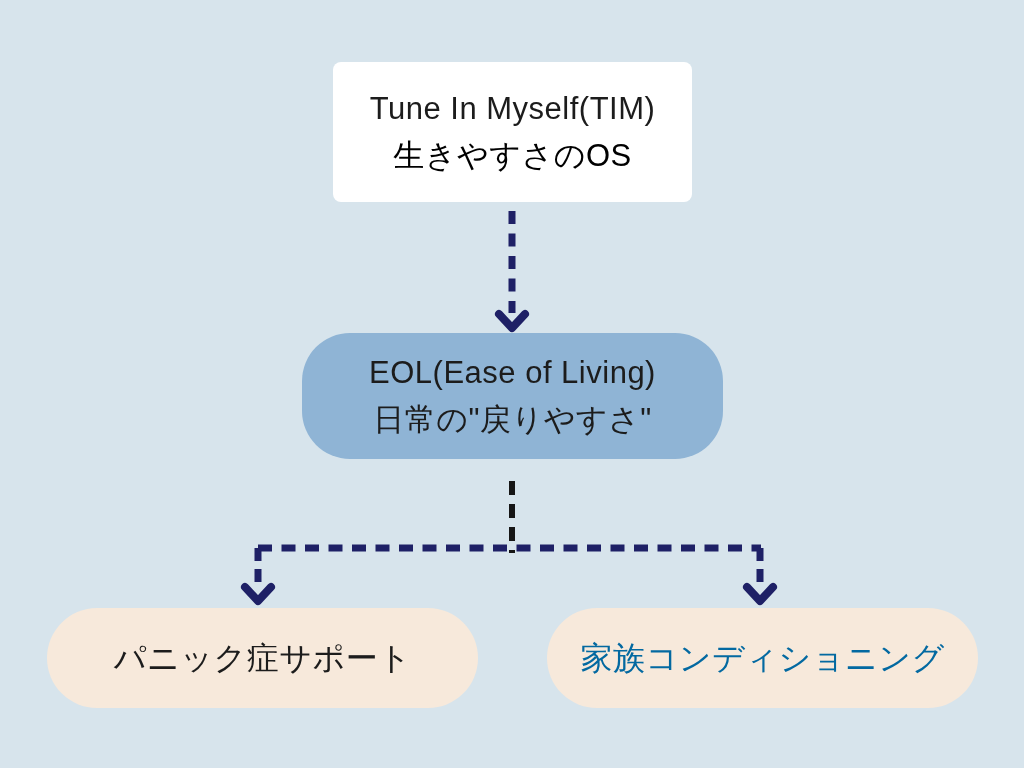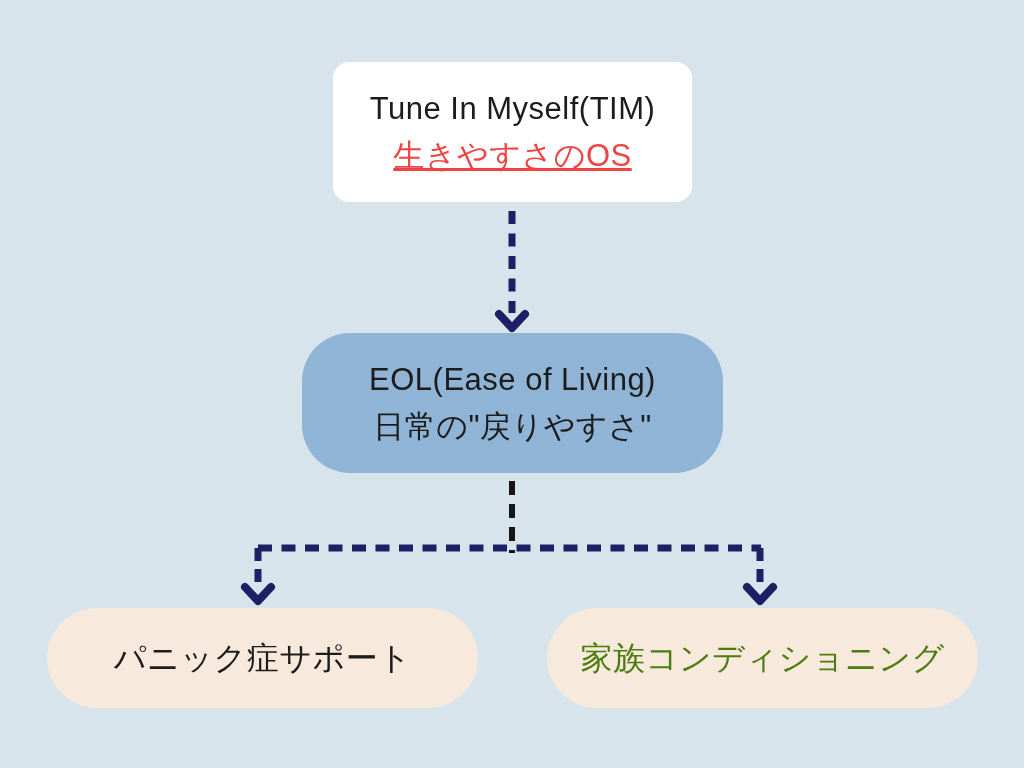--- a/index.html
+++ b/index.html
@@ -36,27 +36,27 @@
     font-size: 31px;
     line-height: 47px;
     letter-spacing: 0.5px;
     white-space: nowrap;
   }
   .node-tim {
     left: 333px;
     top: 62px;
     width: 359px;
     height: 140px;
-    border-radius: 16px;
+    border-radius: 8px;
   }
   .node-eol {
     left: 302px;
     top: 333px;
     width: 421px;
-    height: 140px;
+    height: 126px;
     border-radius: 48px;
     justify-content: center;
   }
   .node-panic {
     left: 47px;
     top: 608px;
     width: 431px;
     height: 100px;
     border-radius: 50px;
   }
@@ -89,29 +89,29 @@
 
     <line x1="258" y1="548" x2="258" y2="588" stroke-width="7" stroke-dasharray="13 8" fill="none" stroke="#1e2066"></line>
     <polyline points="245,587 258,601 271,587" stroke-width="8" fill="none" stroke-linecap="round" stroke-linejoin="round" stroke="#1e2066"></polyline>
 
     <line x1="760" y1="548" x2="760" y2="588" stroke-width="7" stroke-dasharray="13 8" fill="none" stroke="#1e2066"></line>
     <polyline points="747,587 760,601 773,587" stroke-width="8" fill="none" stroke-linecap="round" stroke-linejoin="round" stroke="#1e2066"></polyline>
   </svg>
 
   <div class="node node-tim" style="background-color: rgb(255, 255, 255);">
     <div class="node-line" style="color: rgb(28, 28, 28);">Tune In Myself(TIM)</div>
-    <div class="node-line" style="color: #ef4444; text-decoration: underline;">生きやすさのOS</div>
+    <div class="node-line" style="color: #000000;">生きやすさのOS</div>
   </div>
 
   <div class="node node-eol" style="background-color: rgb(143, 180, 213);">
     <div class="node-line" style="color: rgb(28, 28, 28);">EOL(Ease of Living)</div>
     <div class="node-line" style="color: rgb(28, 28, 28);">日常の"戻りやすさ"</div>
   </div>
 
   <div class="node node-panic" style="background-color: rgb(247, 233, 219); text-align: center;">
     <div class="node-line" style="color: rgb(28, 28, 28);">パニック症サポート</div>
   </div>
 
   <div class="node node-family" style="background-color: rgb(247, 233, 219);">
-    <div class="node-line" style="color: #4d7c0f;">家族コンディショニング</div>
+    <div class="node-line" style="color: #0369a1;">家族コンディショニング</div>
   </div>
 
 </div>
 
 </body></html>

